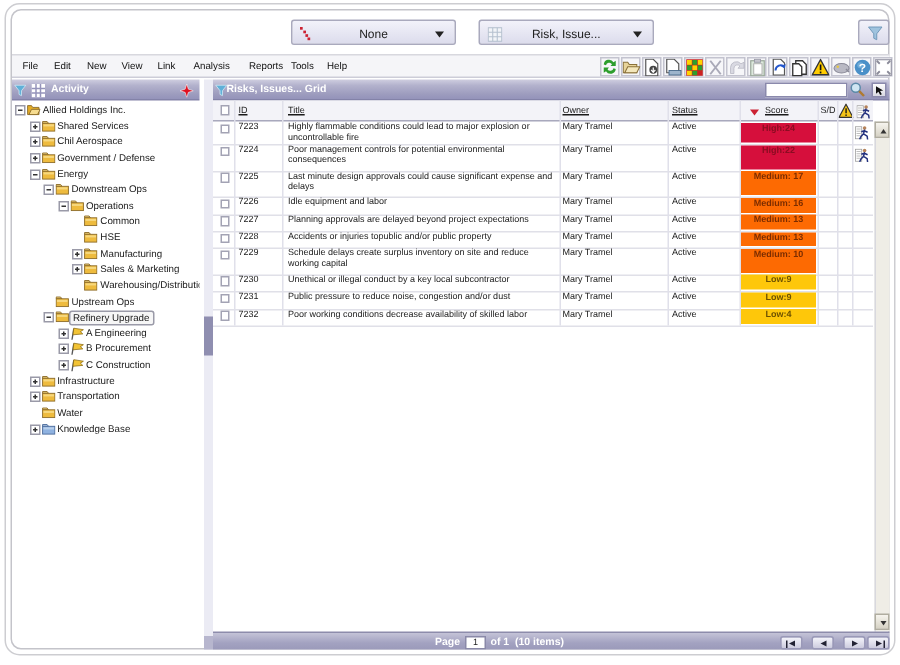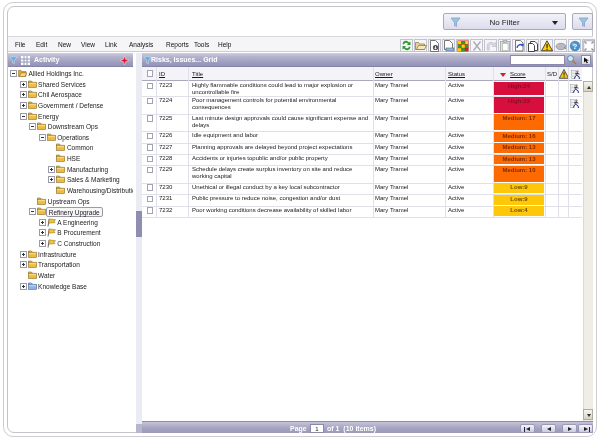--- a/index.html
+++ b/index.html
@@ -31,25 +31,39 @@
 .score { position:absolute; left:494px; width:50px; text-align:center; font-size:6px; font-weight:bold; }
 .runner { position:absolute; }
 </style>
 </head>
 <body>
 <div id="page">
   <div class="abs" id="outerframe"></div>
   <div class="abs" id="innerframe"></div>
 
 
-  <div class="dd" style="left:443px;width:123px;">
-    <svg class="abs" style="left:6px;top:3px;" width="11" height="11" viewBox="0 0 11 11">
-      <polygon points="1,1 10,1 6.5,5.5 6.5,9.5 4.5,8.5 4.5,5.5" fill="#9fc3de" stroke="#6a93b5" stroke-width="0.6"></polygon>
-    </svg>
-    <div class="txt">No Filter</div>
+  <div class="dd" style="left:194px;width:110px;">
+    <svg class="abs" style="left:4px;top:3px;" width="11" height="11" viewBox="0 0 11 11">
+      <rect x="1" y="1" width="1.8" height="1.8" fill="#cc2233"></rect>
+      <rect x="3.2" y="3.4" width="1.8" height="1.8" fill="#cc2233"></rect>
+      <rect x="4.6" y="5.8" width="1.8" height="1.8" fill="#cc2233"></rect>
+      <rect x="6" y="8" width="1.8" height="1.8" fill="#cc2233"></rect>
+    </svg>
+    <div class="txt">None</div>
+      <div class="arr"></div>
+  </div>
+  <div class="dd" style="left:319px;width:117px;">
+    <svg class="abs" style="left:5px;top:4px;" width="10" height="10" viewBox="0 0 10 10">
+      <rect x="0.5" y="0.5" width="9" height="9" fill="#f2f4f8" stroke="#b5c0cf" stroke-width="0.7"></rect>
+      <line x1="0.5" y1="3.5" x2="9.5" y2="3.5" stroke="#b5c0cf" stroke-width="0.7"></line>
+      <line x1="0.5" y1="6.5" x2="9.5" y2="6.5" stroke="#b5c0cf" stroke-width="0.7"></line>
+      <line x1="3.5" y1="0.5" x2="3.5" y2="9.5" stroke="#b5c0cf" stroke-width="0.7"></line>
+      <line x1="6.5" y1="0.5" x2="6.5" y2="9.5" stroke="#b5c0cf" stroke-width="0.7"></line>
+    </svg>
+    <div class="txt">Risk, Issue...</div>
       <div class="arr"></div>
   </div>
   <div class="dd" style="left:572px;width:21px;">
     <svg class="abs" style="left:5px;top:3px;" width="11" height="11" viewBox="0 0 11 11">
       <polygon points="1,1 10,1 6.5,5.5 6.5,9.5 4.5,8.5 4.5,5.5" fill="#9fc3de" stroke="#6a93b5" stroke-width="0.6"></polygon>
     </svg>
   </div>
 
   <div class="abs" style="left:8px;top:36px;width:585px;height:16px;background:#f5f5f8;border-top:1px solid #d8d8de;border-bottom:1px solid #cdcdd8;">
     <div class="menu-item" style="left:7px;">File</div>

